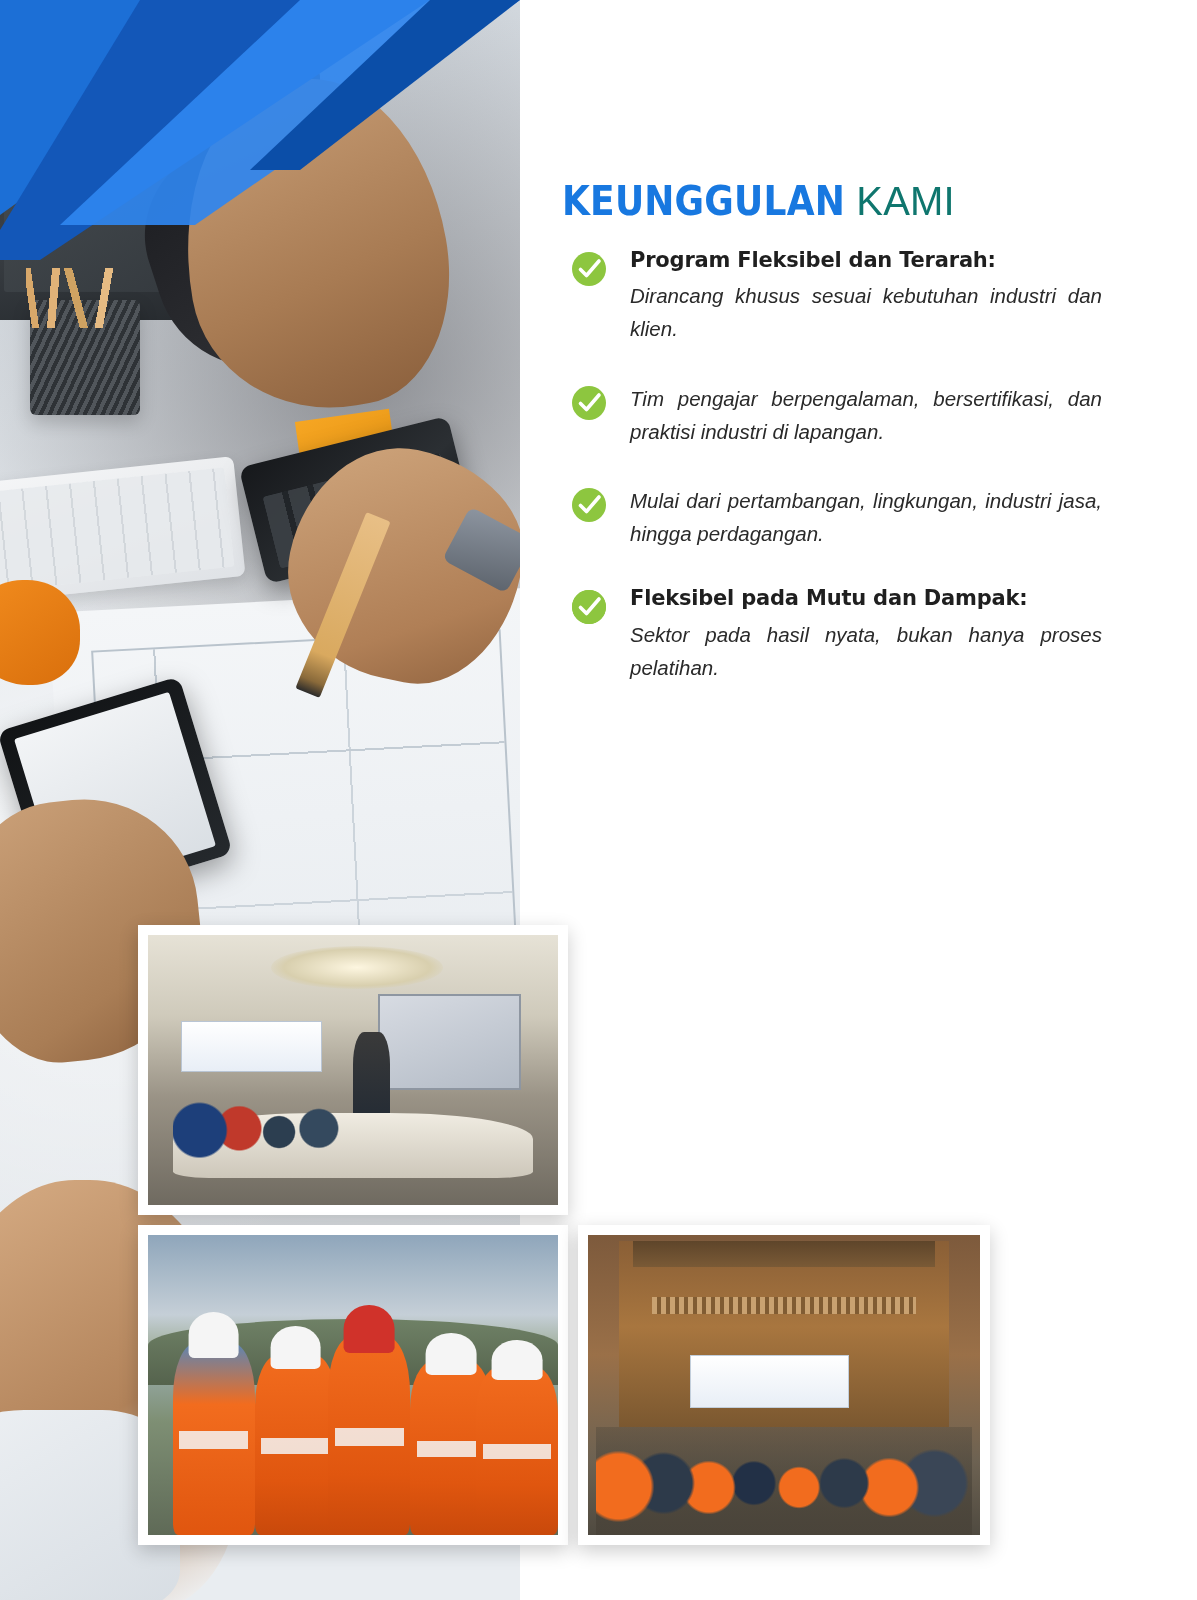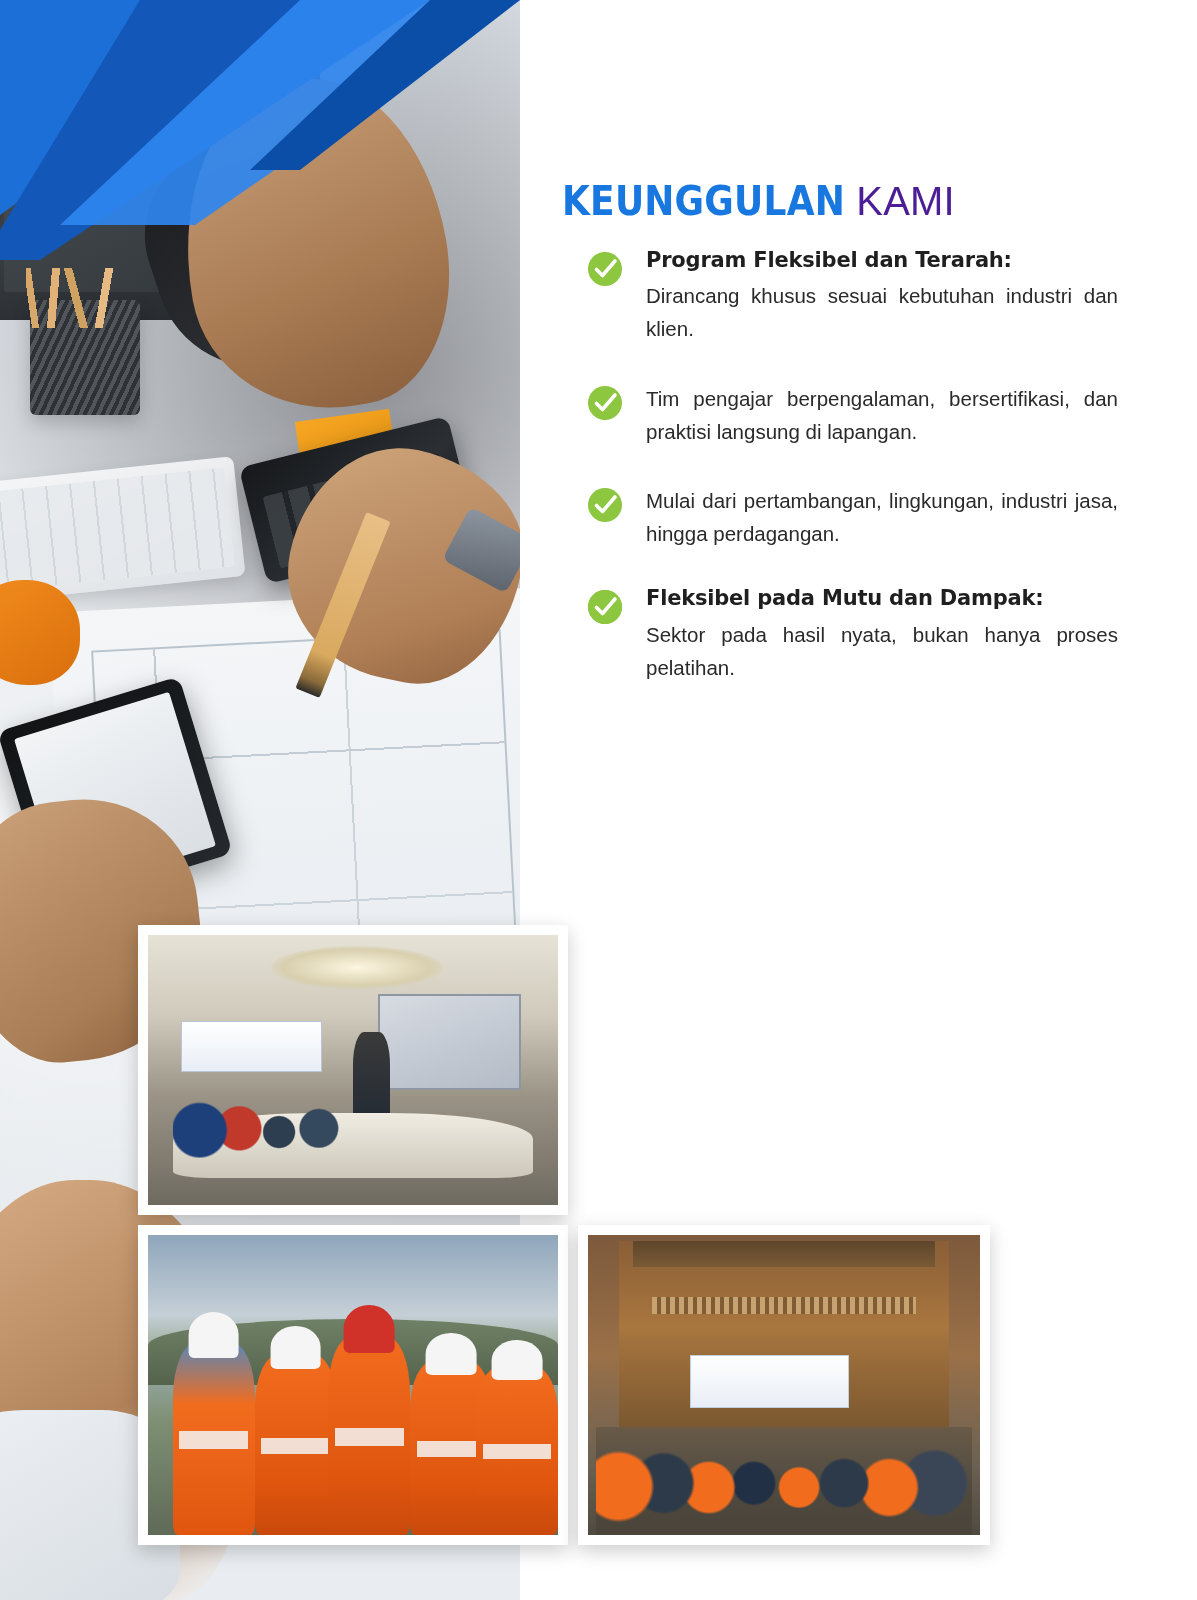--- a/index.html
+++ b/index.html
@@ -284,27 +284,27 @@
     white-space: nowrap;
   }
   .heading .bold {
     font-weight: bold;
     color: #1878e0;
     font-family: "DejaVu Sans", sans-serif;
     font-stretch: condensed;
   }
   .heading .light {
     font-weight: normal;
-    color: #4c1d95;
+    color: #0f766e;
     font-family: "Liberation Sans", sans-serif;
   }
 
   .list {
     position: absolute;
-    left: 58px;
+    left: 42px;
     top: 248px;
     width: 540px;
   }
   .item {
     position: relative;
     padding-left: 68px;
     margin-bottom: 36px;
   }
   .check {
     position: absolute;
@@ -323,20 +323,21 @@
     letter-spacing: -0.2px;
   }
   .item-desc {
     font-family: "Liberation Sans", sans-serif;
     font-size: 20.5px;
     color: #2a2a2a;
     line-height: 1.62;
     margin: 0;
     text-align: justify;
     text-justify: inter-word;
+    font-style: italic;
   }
 
   
   .card {
     position: absolute;
     background: #ffffff;
     padding: 10px;
     box-shadow: 0 6px 18px rgba(0,0,0,0.20);
   }
   .card .inner { width: 100%; height: 100%; overflow: hidden; position: relative; }
@@ -500,21 +501,21 @@
         <p class="item-desc">Dirancang khusus sesuai kebutuhan industri dan klien.</p>
       </div>
 
       <div class="item">
         <span class="check">
           <svg width="38" height="38" viewBox="0 0 38 38" xmlns="http://www.w3.org/2000/svg">
             <circle cx="19" cy="19" r="17" fill="#8dc63f"></circle>
             <path d="M10.5 19.5 L16.5 25.5 L29 11" stroke="#ffffff" stroke-width="3.6" fill="none" stroke-linecap="round" stroke-linejoin="round"></path>
           </svg>
         </span>
-        <p class="item-desc">Tim pengajar berpengalaman, bersertifikasi, dan praktisi langsung di lapangan.</p>
+        <p class="item-desc">Tim pengajar berpengalaman, bersertifikasi, dan praktisi industri di lapangan.</p>
       </div>
 
       <div class="item">
         <span class="check">
           <svg width="38" height="38" viewBox="0 0 38 38" xmlns="http://www.w3.org/2000/svg">
             <circle cx="19" cy="19" r="17" fill="#8dc63f"></circle>
             <path d="M10.5 19.5 L16.5 25.5 L29 11" stroke="#ffffff" stroke-width="3.6" fill="none" stroke-linecap="round" stroke-linejoin="round"></path>
           </svg>
         </span>
         <p class="item-desc">Mulai dari pertambangan, lingkungan, industri jasa, hingga perdagangan.</p>

